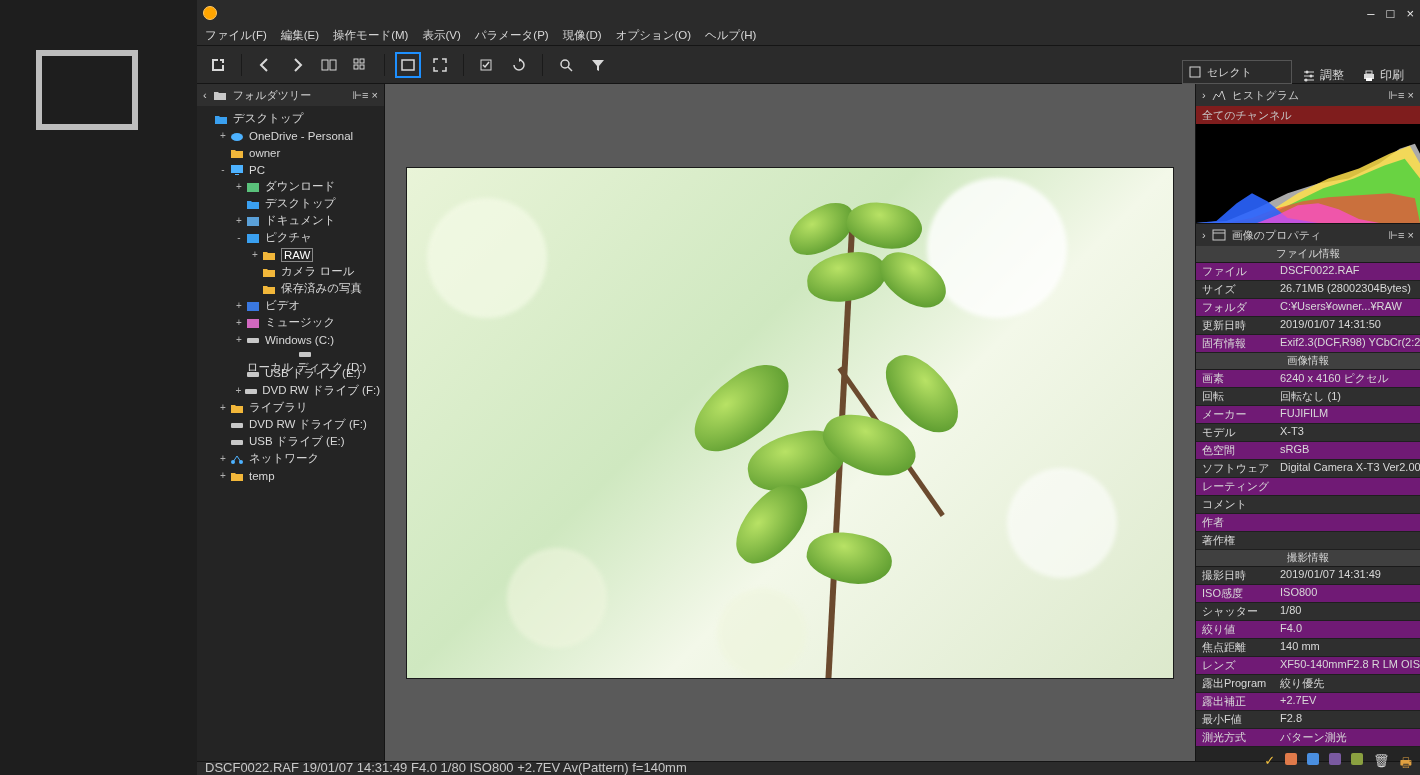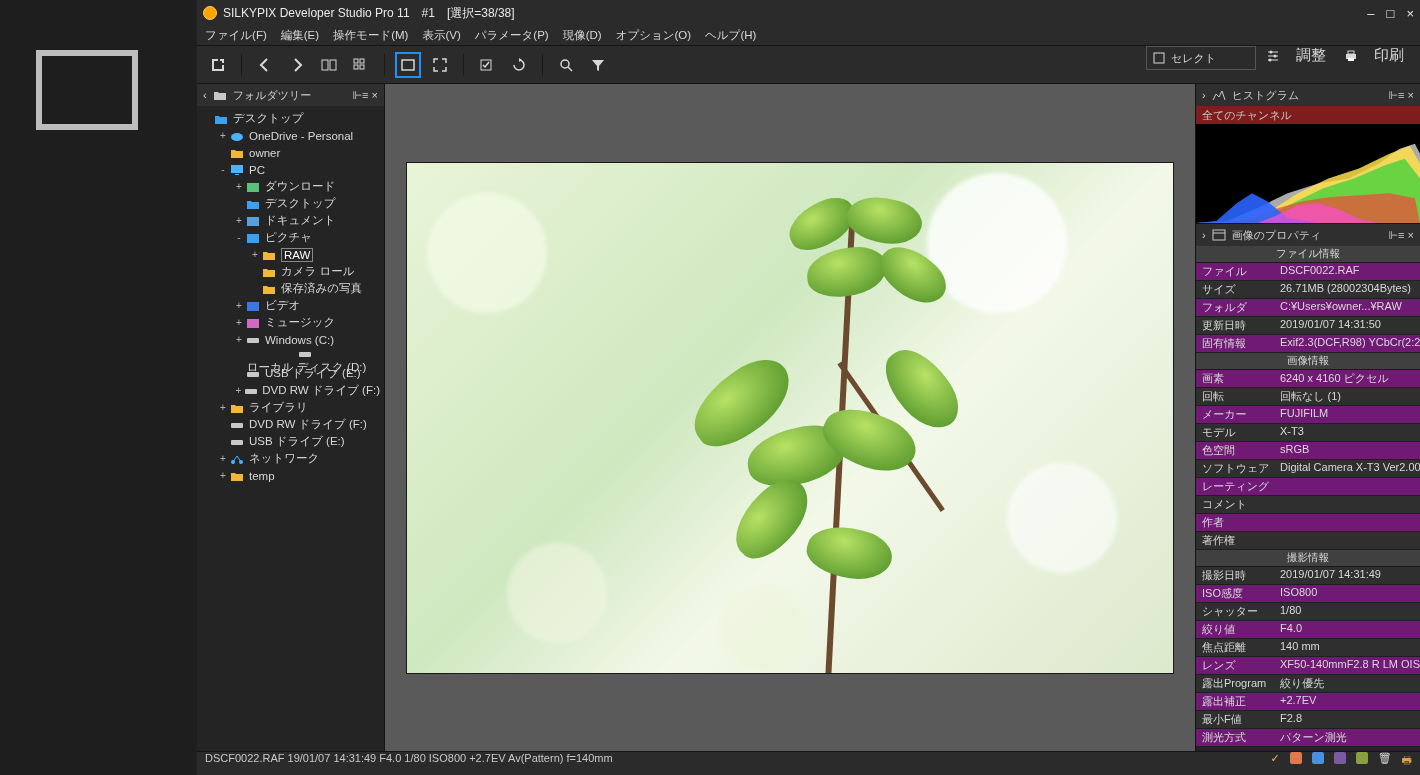--- a/index.html
+++ b/index.html
@@ -9,23 +9,23 @@
   .titlebar { height:26px; display:flex; align-items:center; padding:0 6px; color:#e8e8e8; font-size:12px; }
   .titlebar .logo { width:14px; height:14px; border-radius:50%; background:#ffa500; border:1px solid #ffc864; margin-right:6px; display:inline-block; }
   .winbtns { margin-left:auto; display:flex; gap:12px; color:#e8e8e8; font-size:13px; }
   .winbtns span { cursor:pointer; }
   .menubar { height:20px; display:flex; align-items:center; gap:14px; padding:0 8px; color:#d8d8d8; font-size:11.5px; border-bottom:1px solid #151515; }
   .menubar span { cursor:pointer; }
   .toolbar { height:38px; display:flex; align-items:center; padding:0 8px; gap:6px; background:#2b2b2b; border-bottom:1px solid #151515; position:relative; }
   .tbtn { width:26px; height:26px; display:flex; align-items:center; justify-content:center; color:#d8d8d8; cursor:pointer; }
   .tbtn.sel { border:2px solid #1e90ff; }
   .tsep { width:1px; height:22px; background:#1a1a1a; margin:0 4px; }
-  .toolbar-right { position:absolute; right:8px; top:0; height:38px; display:flex; align-items:flex-start; gap:2px; }
+  .toolbar-right { position:absolute; right:8px; top:0; height:38px; display:flex; align-items:flex-end; gap:2px; }
   .select-box { width:110px; height:24px; border:1px solid #555; background:#2b2b2b; display:flex; align-items:center; padding:0 6px; color:#d8d8d8; font-size:11px; gap:6px; cursor:pointer; }
-  .chip { display:flex; align-items:center; gap:16px; color:#d8d8d8; font-size:15px; padding:0 8px; cursor:pointer; }
+  .chip { display:flex; align-items:center; gap:4px; color:#d8d8d8; font-size:12px; padding:0 8px; cursor:pointer; }
   .body { flex:1; display:flex; min-height:0; }
   .left { width:188px; background:#242424; border-right:1px solid #151515; display:flex; flex-direction:column; }
   .panelhdr { height:22px; display:flex; align-items:center; gap:6px; padding:0 6px; color:#d0d0d0; font-size:11px; background:#2f2f2f; }
   .panelhdr .arrow { cursor:pointer; }
   .panelhdr .title { flex:1; }
   .panelhdr .pin { cursor:pointer; }
   .pathbar { height:26px; display:flex; align-items:center; gap:6px; padding:0 6px; background:#2b2b2b; border-bottom:1px solid #151515; }
   .pathbar input { flex:1; height:18px; background:#232323; border:1px solid #3a3a3a; color:#d8d8d8; font-size:11px; padding:0 4px; }
   .tree { flex:1; overflow:auto; padding:4px 0 4px 0; color:#d8d8d8; font-size:11.5px; }
   .ti { display:flex; align-items:center; height:17px; padding-right:4px; cursor:pointer; white-space:nowrap; }
@@ -43,33 +43,32 @@
   .histogram svg { width:100%; height:100%; }
   .channels { height:18px; display:flex; align-items:center; padding:0 6px; color:#c8c8c8; font-size:11px; background:#7f1d1d; }
   .proptbl { flex:1; overflow:auto; font-size:11px; color:#d8d8d8; }
   .proptbl .hdr { display:flex; background:#3a3a3a; border-bottom:1px solid #1a1a1a; }
   .proptbl .hdr div { padding:2px 6px; }
   .proptbl .sect { background:#404040; text-align:center; padding:1px 0; font-size:10.5px; color:#d8d8d8; border-bottom:1px solid #1a1a1a; }
   .proptbl .row { display:flex; border-bottom:1px solid #1f1f1f; background:#701a75; }
   .proptbl .row:nth-child(odd){ background:#2f2f2f; }
   .proptbl .row .k { width:78px; padding:1px 6px; white-space:nowrap; overflow:hidden; }
   .proptbl .row .v { flex:1; padding:1px 6px; white-space:nowrap; overflow:hidden; }
-  .status { height:24px; border-top:1px solid #151515; display:flex; align-items:flex-start; padding:0 8px; color:#c8c8c8; font-size:11px; }
+  .status { height:14px; border-top:1px solid #151515; display:flex; align-items:flex-end; padding:0 8px; color:#c8c8c8; font-size:13px; }
   .status .sright { margin-left:auto; display:flex; gap:10px; }
   .sicon { width:12px; height:12px; border-radius:2px; }
 </style>
 </head>
 <body>
 
 <div class="icon-frame"></div>
 
 <div class="app">
   <div class="titlebar">
     <span class="logo"></span>
-    <span>SILKYPIX Developer Studio Pro 11　#1　[選択=38/38]</span>
     <div class="winbtns">
       <span>–</span>
       <span>□</span>
       <span>×</span>
     </div>
   </div>
 
   <div class="menubar" id="menubar">
       <span>ファイル(F)</span>
       <span>編集(E)</span>

